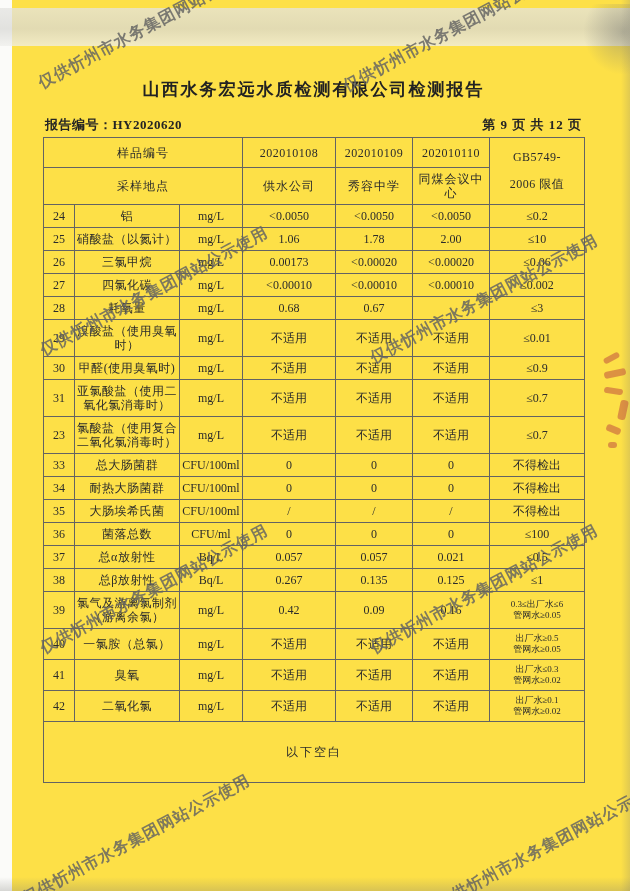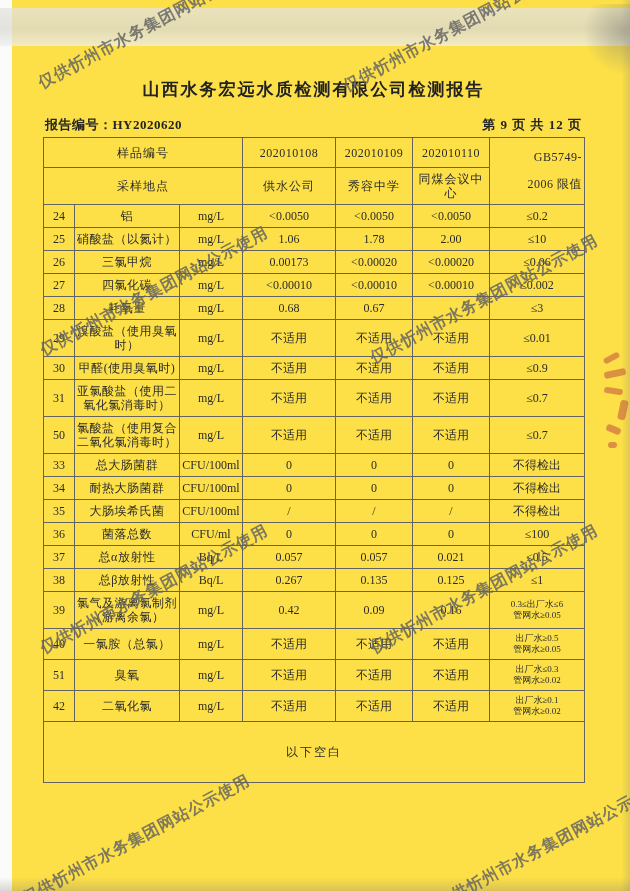--- a/index.html
+++ b/index.html
@@ -41,21 +41,21 @@
   table.results td{
     border:1px solid #636363;
     text-align:center;vertical-align:middle;
     font-size:12px;line-height:14px;
     padding:4px 2px;color:#2b2b2b;
     overflow:hidden;
   }
   .thead td{height:21px;font-size:12.5px;letter-spacing:1px;}
   td.num-cell{font-size:12.5px;letter-spacing:.5px;margin-top:16px;}
   td.limit-head{font-size:12.5px;letter-spacing:.5px;}
-  td.limit-head div{line-height:27px;text-align:right;}
+  td.limit-head div{line-height:27px;}
   td.item-cell{text-align:left;padding-left:6px;letter-spacing:.5px;}
   td.unit-cell{font-size:10.5px;letter-spacing:0;}
   td.no-cell{font-size:12.5px;}
   .lim-small{font-size:9px;line-height:11px;letter-spacing:0;}
   tr.std{height:17px;margin-top:18px;}
   td.blank-cell{height:52px;vertical-align:top;text-align:left;
     padding:13px 0 0 12px;font-size:12.5px;letter-spacing:2px;}
 
   .watermark{
     position:absolute;white-space:nowrap;
@@ -180,21 +180,21 @@
           <tr class="std">
             <td class="no-cell">31</td>
             <td class="item-cell">亚氯酸盐（使用二氧化氯消毒时）</td>
             <td class="unit-cell">mg/L</td>
             <td>不适用</td>
             <td>不适用</td>
             <td>不适用</td>
             <td>≤0.7</td>
           </tr>
           <tr class="std">
-            <td class="no-cell">50</td>
+            <td class="no-cell">23</td>
             <td class="item-cell">氯酸盐（使用复合二氧化氯消毒时）</td>
             <td class="unit-cell">mg/L</td>
             <td>不适用</td>
             <td>不适用</td>
             <td>不适用</td>
             <td>≤0.7</td>
           </tr>
           <tr class="std">
             <td class="no-cell">33</td>
             <td class="item-cell">总大肠菌群</td>
@@ -267,21 +267,21 @@
             <td class="unit-cell">mg/L</td>
             <td>不适用</td>
             <td>不适用</td>
             <td>不适用</td>
             <td>
               <div class="lim-small">出厂水≥0.5</div>
               <div class="lim-small">管网水≥0.05</div>
             </td>
           </tr>
           <tr class="std">
-            <td class="no-cell">51</td>
+            <td class="no-cell">41</td>
             <td class="item-cell">臭氧</td>
             <td class="unit-cell">mg/L</td>
             <td>不适用</td>
             <td>不适用</td>
             <td>不适用</td>
             <td>
               <div class="lim-small">出厂水≤0.3</div>
               <div class="lim-small">管网水≥0.02</div>
             </td>
           </tr>

